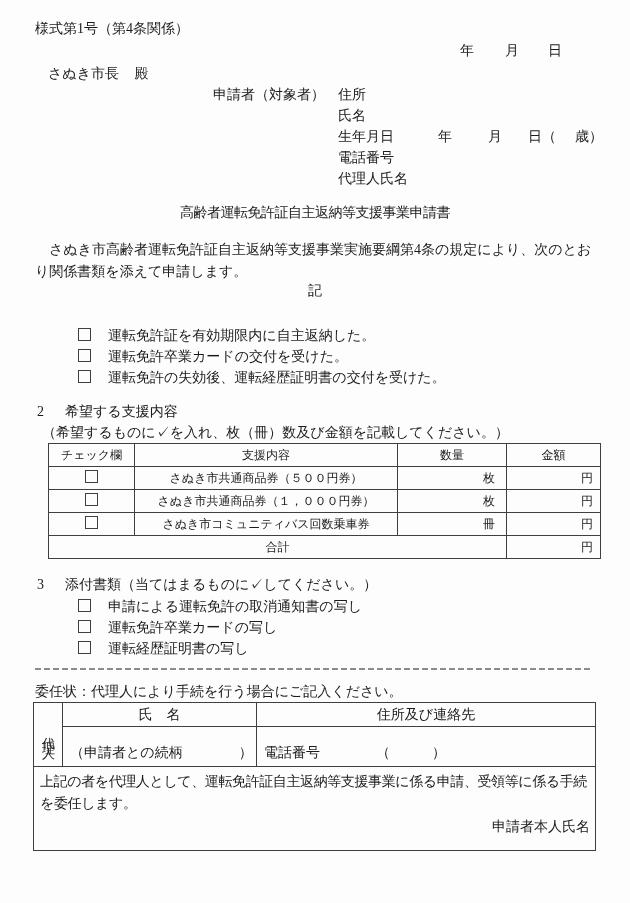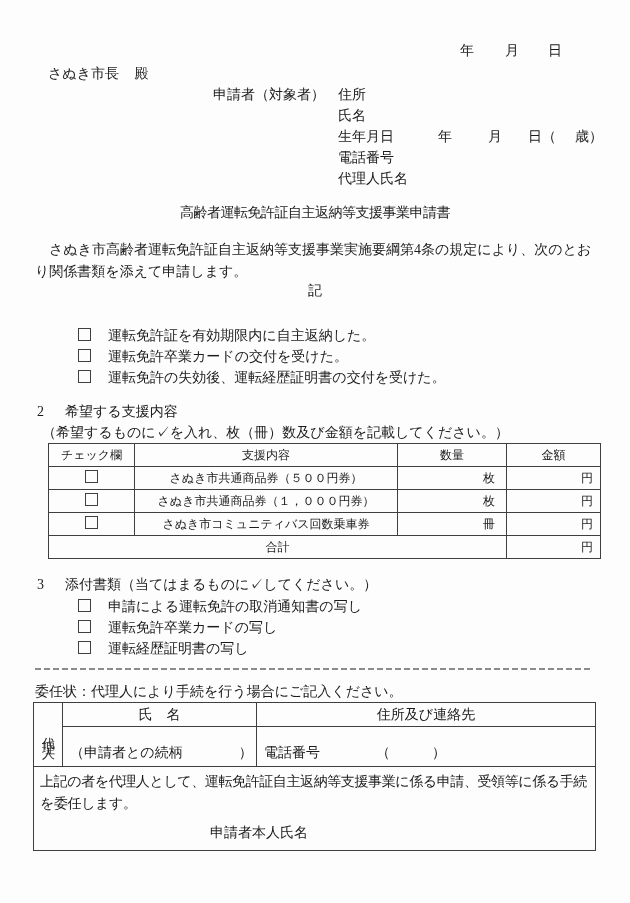--- a/index.html
+++ b/index.html
@@ -37,27 +37,28 @@
   
   .del-table{position:absolute;left:33px;top:702px;}
   .del-table td{border:1px solid #3f3f3f;padding:0;font-size:14px;}
   .del-table .vert{width:24px;text-align:center;writing-mode:vertical-rl;text-orientation:upright;letter-spacing:5px;font-size:13px;padding:2px 0;}
   .del-table .hd{height:23px;text-align:center;}
   .del-table .nm{width:186px;}
   .del-table .ct{width:331px;}
   .del-table .fill{height:35px;vertical-align:bottom;padding:0 0 4px 7px;white-space:pre;}
   .del-table .stmt{height:79px;vertical-align:top;padding:4px 5px 0 6px;}
   .stmt-text{line-height:21.5px;letter-spacing:-0.4px;}
-  .sig{margin-top:9px;padding-left:170px;line-height:19px;}
+  .sig{margin-top:3px;padding-left:170px;line-height:19px;text-align:right;}
 </style>
 </head>
 <body>
 
 <div class="page">
 
+  <div class="abs" style="left:35px;top:19px;">様式第1号（第4条関係）</div>
 
   <span class="abs" style="left:460px;top:41px;">年</span>
   <span class="abs" style="left:505px;top:41px;">月</span>
   <span class="abs" style="left:548px;top:41px;">日</span>
 
   <div class="abs" style="left:48px;top:64px;">
     <span>さぬき市長</span>
     <span style="margin-left:12px;">殿</span>
   </div>
 

